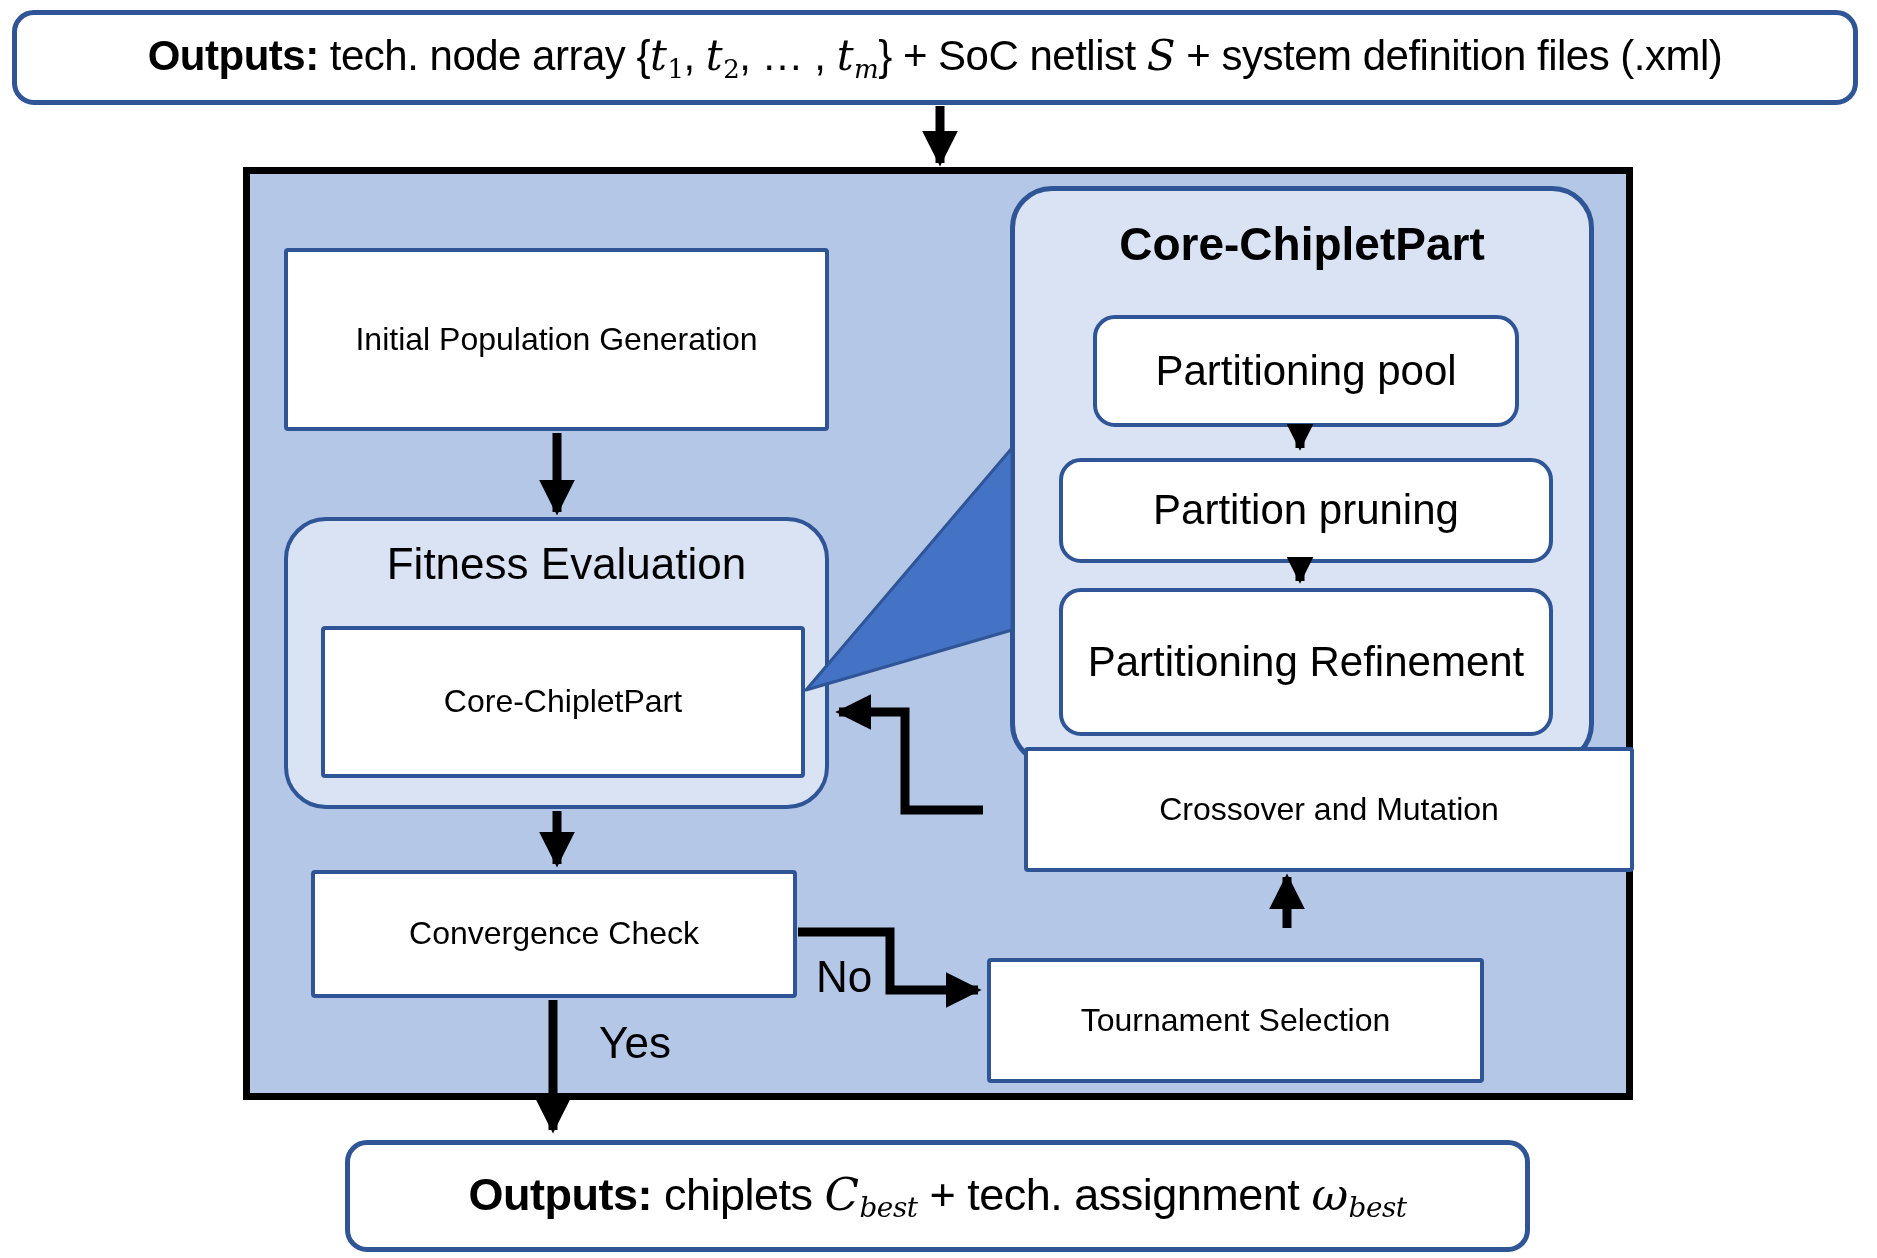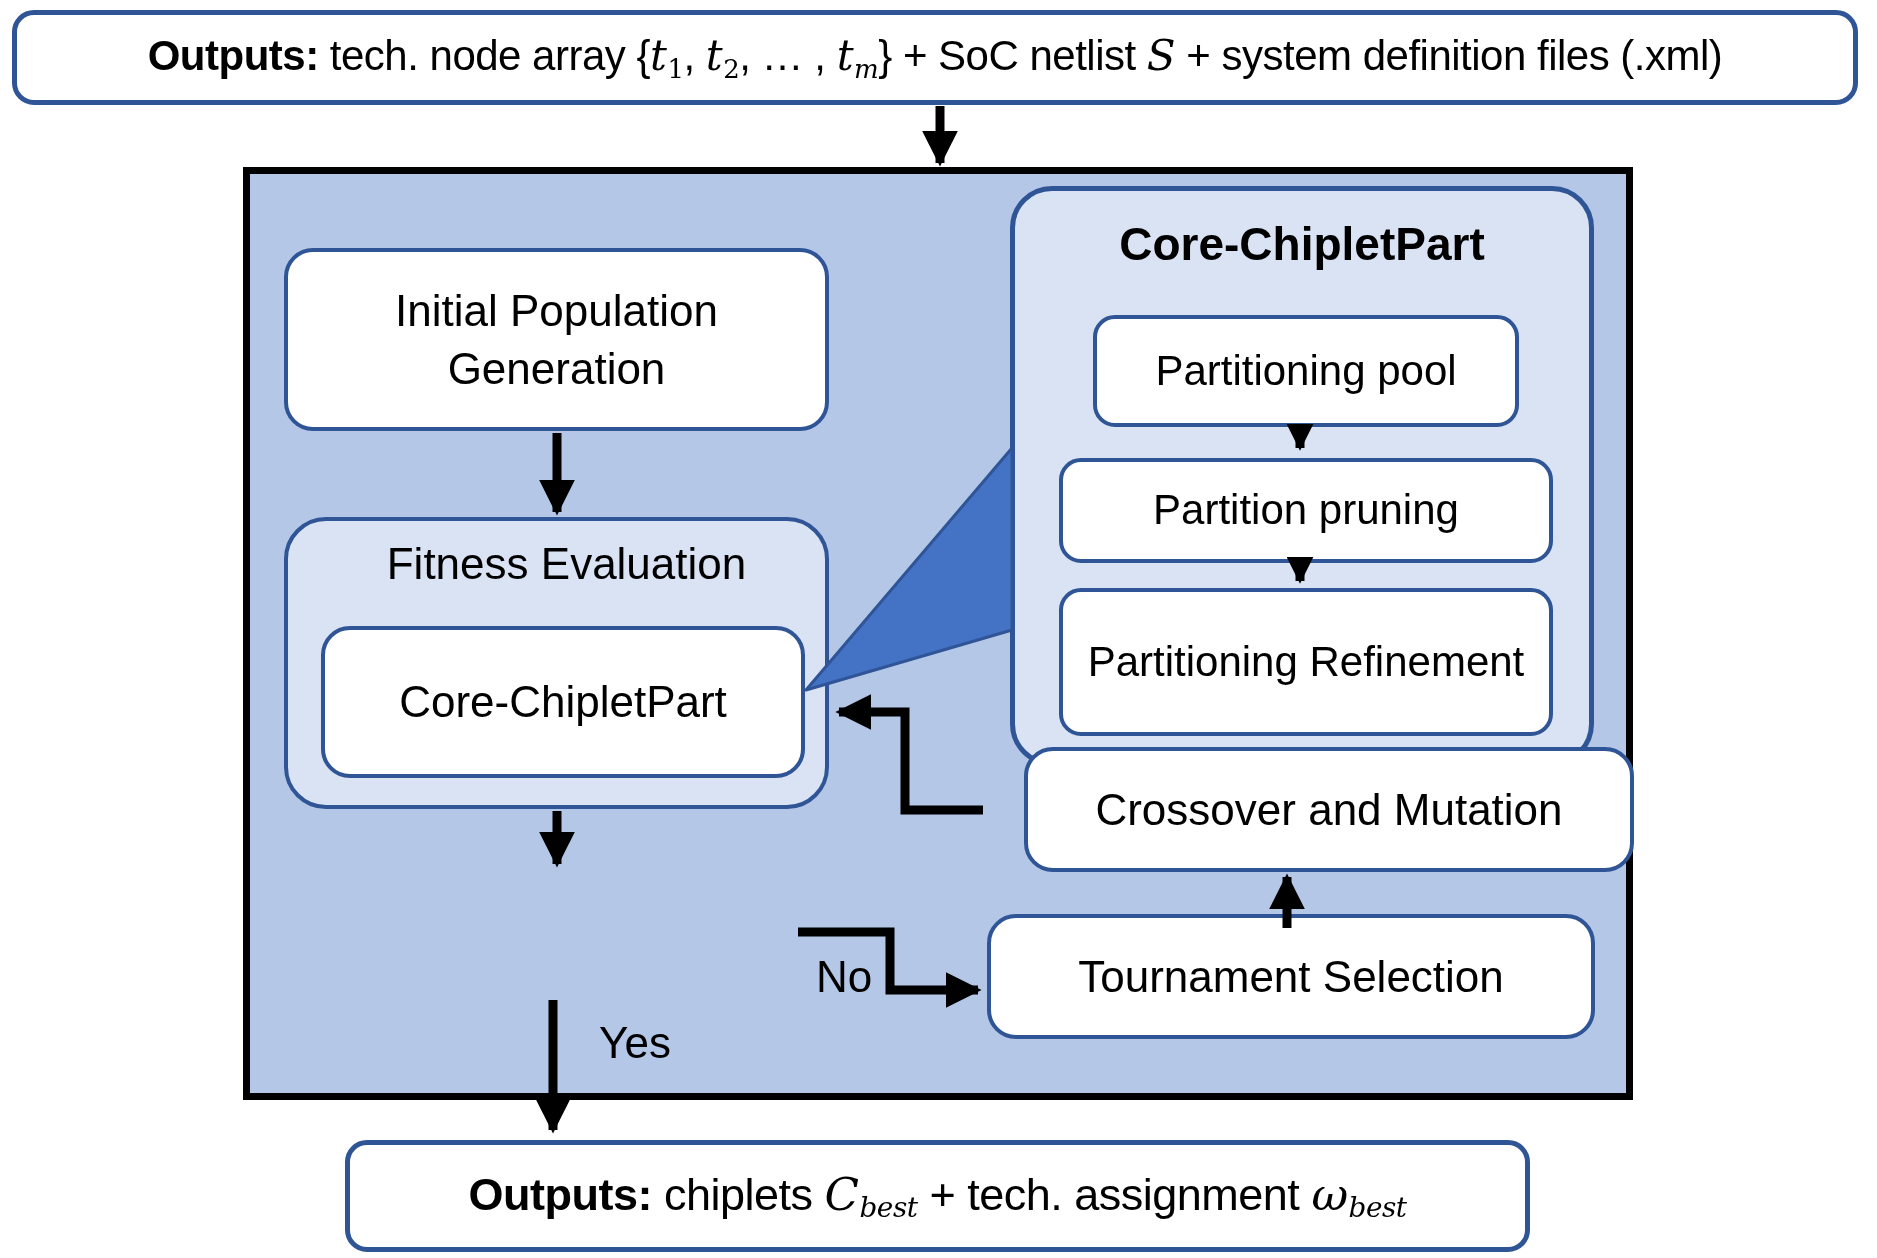--- a/index.html
+++ b/index.html
@@ -12,23 +12,23 @@
   }
   html,body{margin:0;padding:0;background:#ffffff;}
   #canvas{
     position:relative;width:1877px;height:1258px;background:#ffffff;
     font-family:"Liberation Sans",sans-serif;color:#000;overflow:hidden;
   }
   .abs{position:absolute;box-sizing:border-box;}
   .node{
     background:var(--box_white);
     border:4px solid var(--border_blue);
-    border-radius:29px;
+    border-radius:4px;
     display:flex;align-items:center;justify-content:center;
-    text-align:center;font-size:44px;line-height:1.3;z-index:3;
+    text-align:center;font-size:32px;line-height:1.3;z-index:3;
   }
   .group{
     background:var(--light_fill);
     border:4px solid var(--border_blue);
     border-radius:42px;z-index:2;
   }
   .io-box{
     background:var(--box_white);
     border:5px solid var(--border_blue);
     border-radius:22px;
@@ -73,26 +73,29 @@
     <span>Initial Population Generation</span>
   </div>
 
   <div class="abs group" style="left:284px;top:517px;width:545px;height:292px;">
     <div class="group-label" style="top:18px;padding-left:20px;">Fitness Evaluation</div>
     <div class="abs node" style="left:33px;top:105px;width:484px;height:152px;">
       <span>Core-ChipletPart</span>
     </div>
   </div>
 
+  <div class="abs node" style="left:311px;top:870px;width:486px;height:128px;">
+    <span>Convergence Check</span>
+  </div>
 
   <div class="abs node" style="left:985px;top:747px;width:610px;height:125px;margin-left:39px;">
     <span>Crossover and Mutation</span>
   </div>
 
-  <div class="abs node" style="left:987px;top:914px;width:608px;height:125px;">
+  <div class="abs node" style="left:987px;top:958px;width:497px;height:125px;">
     <span>Tournament Selection</span>
   </div>
 
   <div class="abs group" style="left:1010px;top:186px;width:584px;height:580px;border-width:5px;">
     <div class="group-label detail-title" style="top:26px;">Core-ChipletPart</div>
     <div class="abs node small-node" style="left:78px;top:124px;width:426px;height:112px;">
       <span>Partitioning pool</span>
     </div>
     <div class="abs node small-node" style="left:44px;top:267px;width:494px;height:105px;">
       <span>Partition pruning</span>

